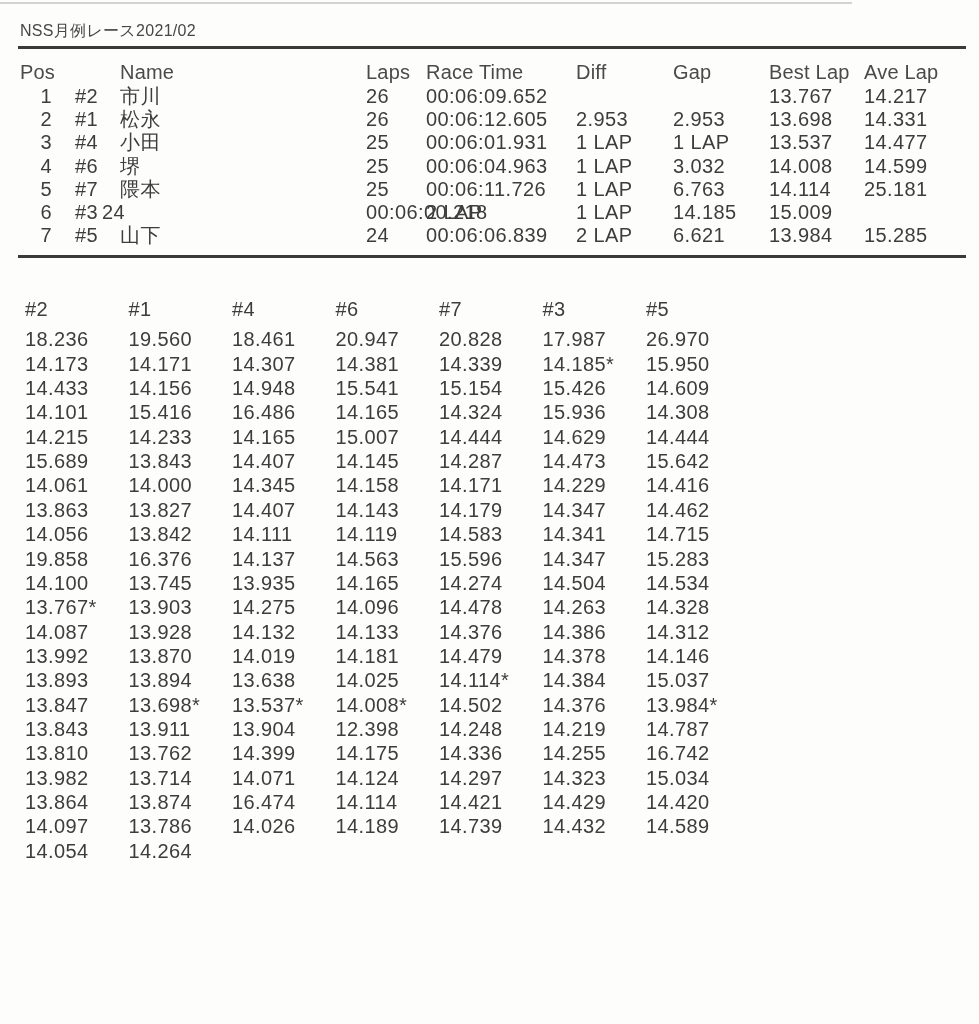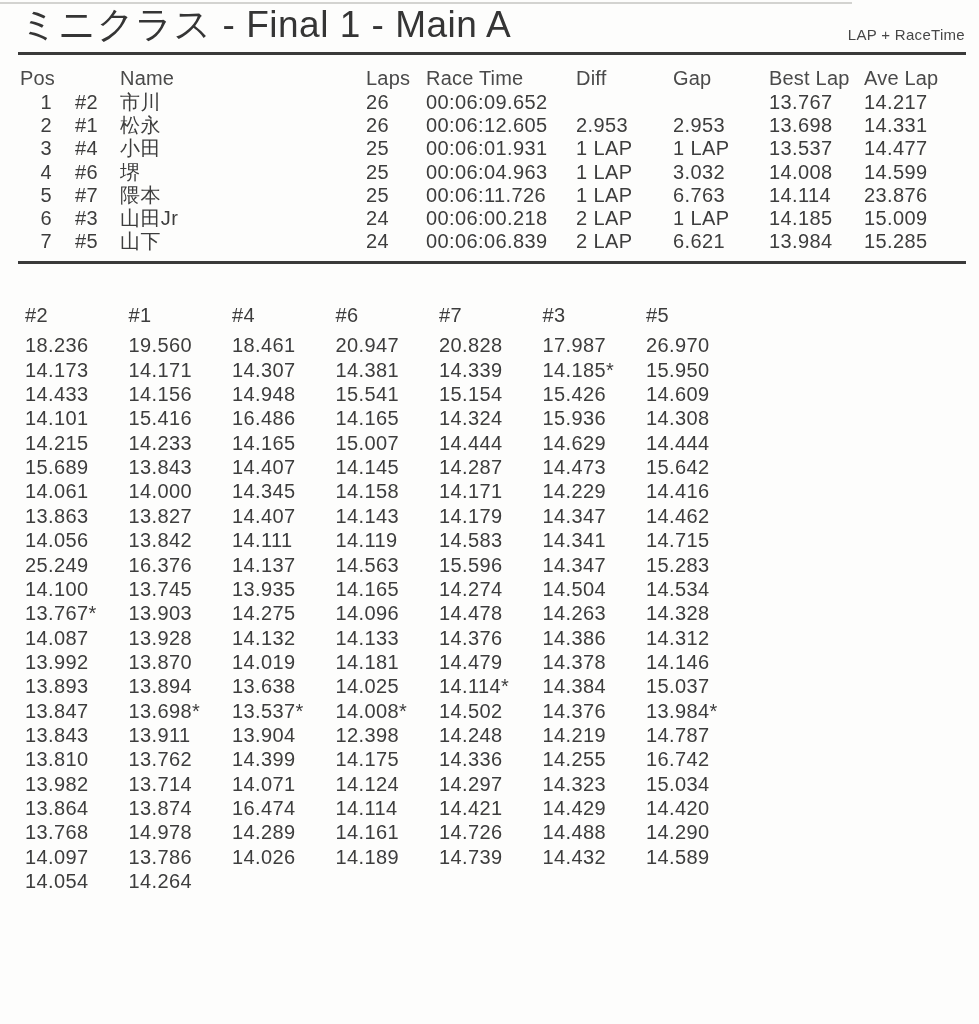--- a/index.html
+++ b/index.html
@@ -109,25 +109,22 @@
     color: #3d3d3d;
     align-items: center;
   }
 </style>
 </head>
 <body>
 
 <div class="page">
   <div class="top-scan-line"></div>
 
-
-  <div class="title-row">
-    <h1 class="main-title">ミニクラス - Final 1 - Main A</h1>
-    <div class="mode-label">LAP + RaceTime</div>
-  </div>
+  <div class="event-line">NSS月例レース2021/02</div>
+
 
   <div class="rule"></div>
 
   <section class="results">
     <div class="r-row r-head">
       <span class="c-pos">Pos</span>
       <span class="c-car"></span>
       <span class="c-name">Name</span>
       <span class="c-laps">Laps</span>
       <span class="c-rt">Race Time</span>
@@ -187,27 +184,26 @@
 
   <div class="r-row">
     <span class="c-pos">5</span>
     <span class="c-car">#7</span>
     <span class="c-name">隈本</span>
     <span class="c-laps">25</span>
     <span class="c-rt">00:06:11.726</span>
     <span class="c-diff">1 LAP</span>
     <span class="c-gap">6.763</span>
     <span class="c-best">14.114</span>
-    <span class="c-ave">23.876</span>
+    <span class="c-ave">25.181</span>
   </div>
 
   <div class="r-row">
     <span class="c-pos">6</span>
     <span class="c-car">#3</span>
-    <span class="c-name">山田Jr</span>
     <span class="c-laps">24</span>
     <span class="c-rt">00:06:00.218</span>
     <span class="c-diff">2 LAP</span>
     <span class="c-gap">1 LAP</span>
     <span class="c-best">14.185</span>
     <span class="c-ave">15.009</span>
   </div>
 
   <div class="r-row">
     <span class="c-pos">7</span>
@@ -311,21 +307,21 @@
         <div class="lap-row">
           <span class="lap-cell">14.056</span>
           <span class="lap-cell">13.842</span>
           <span class="lap-cell">14.111</span>
           <span class="lap-cell">14.119</span>
           <span class="lap-cell">14.583</span>
           <span class="lap-cell">14.341</span>
           <span class="lap-cell">14.715</span>
         </div>
         <div class="lap-row">
-          <span class="lap-cell">25.249</span>
+          <span class="lap-cell">19.858</span>
           <span class="lap-cell">16.376</span>
           <span class="lap-cell">14.137</span>
           <span class="lap-cell">14.563</span>
           <span class="lap-cell">15.596</span>
           <span class="lap-cell">14.347</span>
           <span class="lap-cell">15.283</span>
         </div>
         <div class="lap-row">
           <span class="lap-cell">14.100</span>
           <span class="lap-cell">13.745</span>
@@ -410,29 +406,20 @@
         <div class="lap-row">
           <span class="lap-cell">13.864</span>
           <span class="lap-cell">13.874</span>
           <span class="lap-cell">16.474</span>
           <span class="lap-cell">14.114</span>
           <span class="lap-cell">14.421</span>
           <span class="lap-cell">14.429</span>
           <span class="lap-cell">14.420</span>
         </div>
         <div class="lap-row">
-          <span class="lap-cell">13.768</span>
-          <span class="lap-cell">14.978</span>
-          <span class="lap-cell">14.289</span>
-          <span class="lap-cell">14.161</span>
-          <span class="lap-cell">14.726</span>
-          <span class="lap-cell">14.488</span>
-          <span class="lap-cell">14.290</span>
-        </div>
-        <div class="lap-row">
           <span class="lap-cell">14.097</span>
           <span class="lap-cell">13.786</span>
           <span class="lap-cell">14.026</span>
           <span class="lap-cell">14.189</span>
           <span class="lap-cell">14.739</span>
           <span class="lap-cell">14.432</span>
           <span class="lap-cell">14.589</span>
         </div>
         <div class="lap-row">
           <span class="lap-cell">14.054</span>

